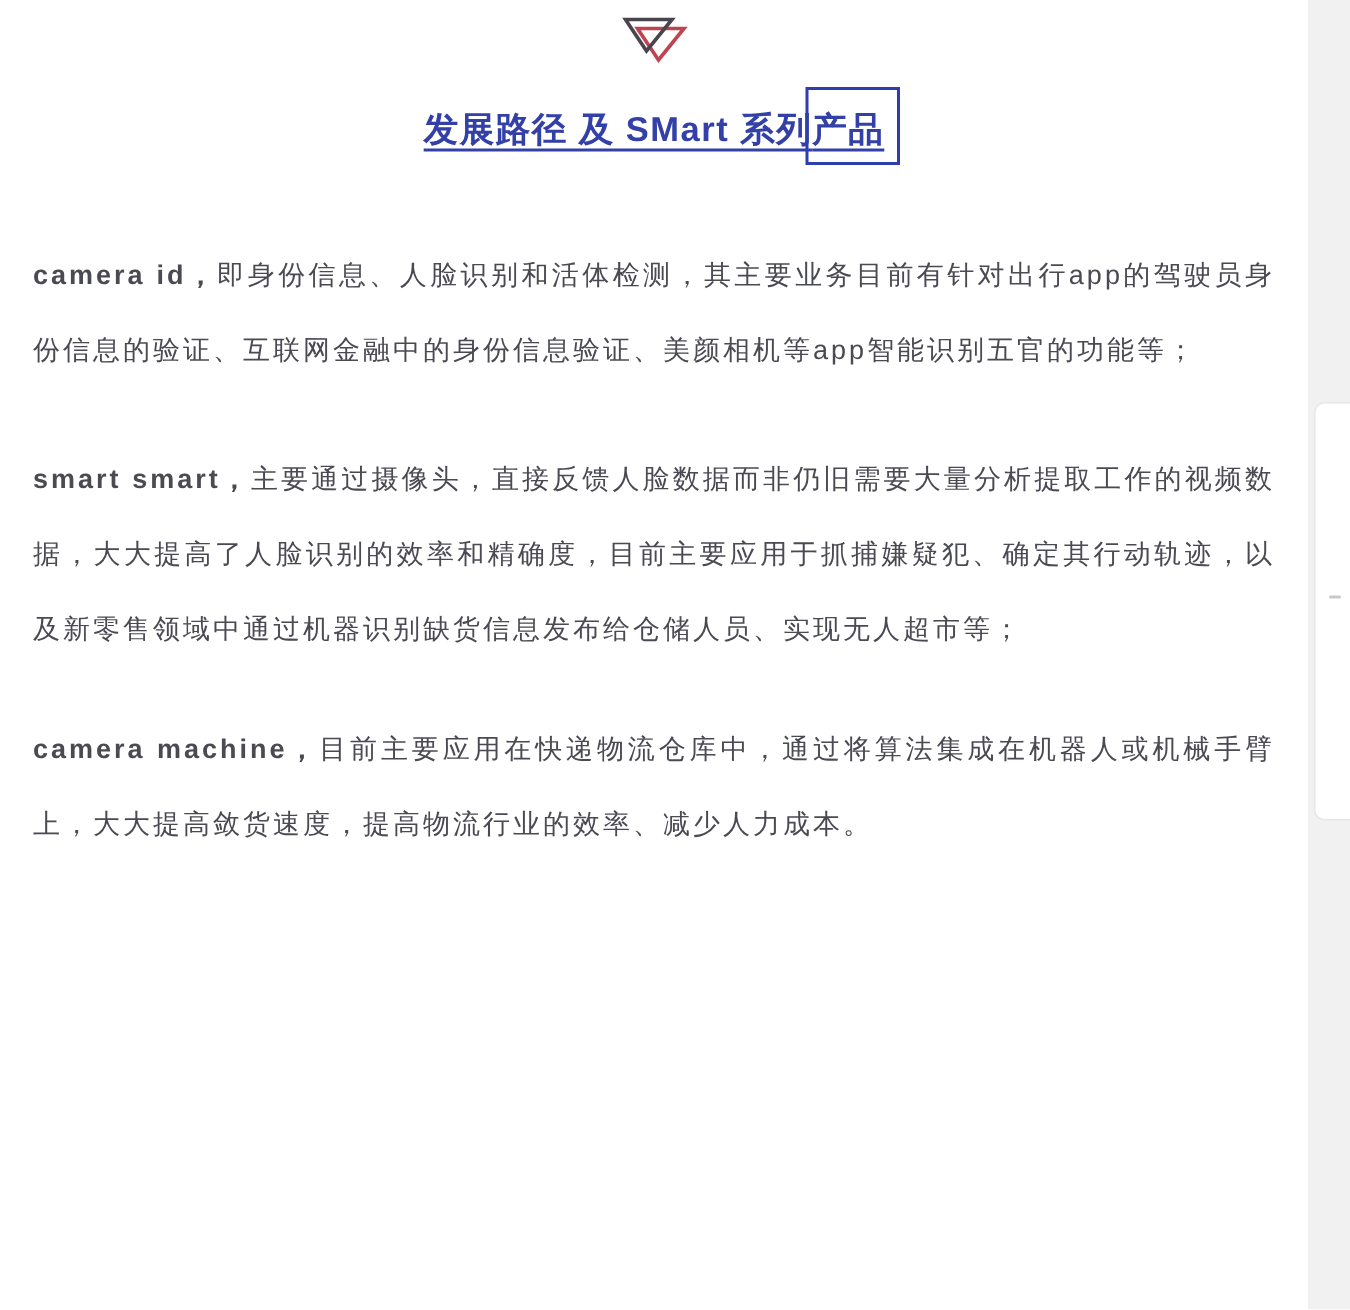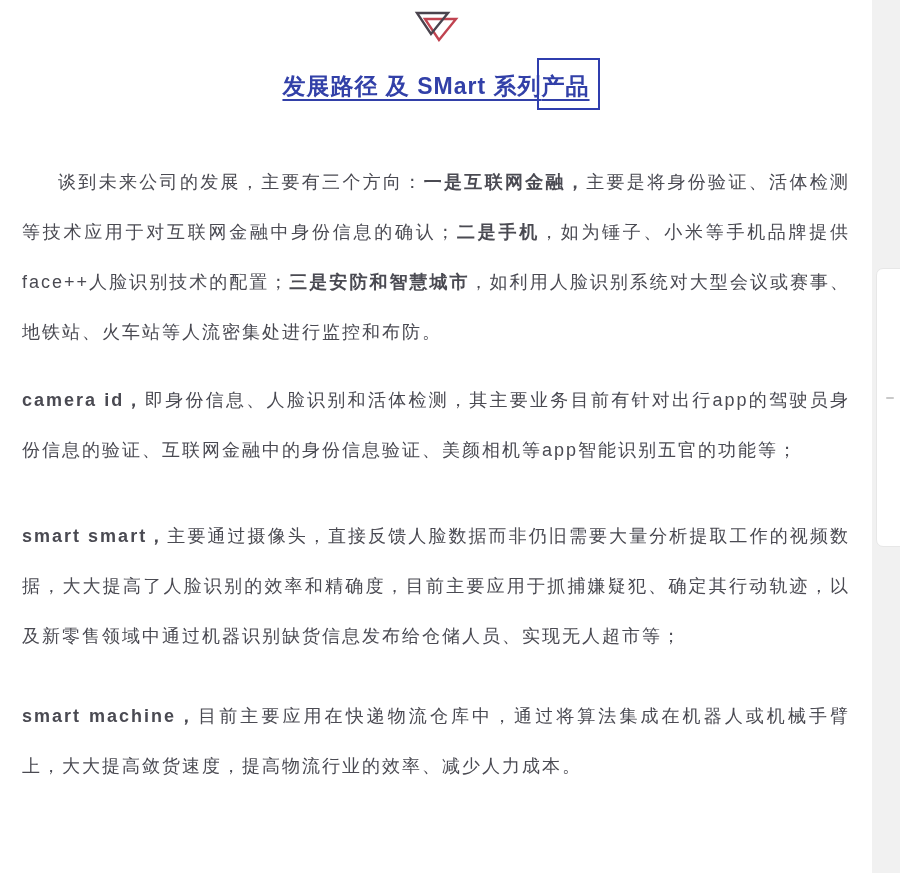--- a/index.html
+++ b/index.html
@@ -110,28 +110,27 @@
         <polygon points="4,3 35,3 18,24" fill="none" stroke="#4a444e" stroke-width="2.4" stroke-linejoin="miter"></polygon>
       </svg>
     </div>
 
     <div class="title-row">
       <span class="title"><span>发展路径 及 SMart 系列</span><span class="boxed"><span>产品</span><span class="box-frame"></span></span></span>
     </div>
 
     <div class="content">
 
-      <p class="para para-intro"><span>谈到未来公司的发展，主要有三个方向：</span><b>一是互联网金融，</b><span>主要是将身份验证、活体检测等技术应用于对互联网金融中身份信息的确认；</span><b>二是手机</b><span>，如为锤子、小米等手机品牌提供face++人脸识别技术的配置；</span><b>三是安防和智慧城市</b><span>，如利用人脸识别系统对大型会议或赛事、地铁站、火车站等人流密集处进行监控和布防。</span></p>
 
 
       <p class="para para-id"><b>camera id，</b><span>即身份信息、人脸识别和活体检测，其主要业务目前有针对出行app的驾驶员身份信息的验证、互联网金融中的身份信息验证、美颜相机等app智能识别五官的功能等；</span></p>
 
       <p class="para para-camera"><b>smart smart，</b><span>主要通过摄像头，直接反馈人脸数据而非仍旧需要大量分析提取工作的视频数据，大大提高了人脸识别的效率和精确度，目前主要应用于抓捕嫌疑犯、确定其行动轨迹，以及新零售领域中通过机器识别缺货信息发布给仓储人员、实现无人超市等；</span></p>
 
-      <p class="para para-machine"><b>smart machine，</b><span>目前主要应用在快递物流仓库中，通过将算法集成在机器人或机械手臂上，大大提高敛货速度，提高物流行业的效率、减少人力成本。</span></p>
+      <p class="para para-machine"><b>camera machine，</b><span>目前主要应用在快递物流仓库中，通过将算法集成在机器人或机械手臂上，大大提高敛货速度，提高物流行业的效率、减少人力成本。</span></p>
 
     </div>
   </div>
 
   <div class="side-strip">
     <div class="side-card">
       <span class="dash"></span>
     </div>
   </div>
 </div>

